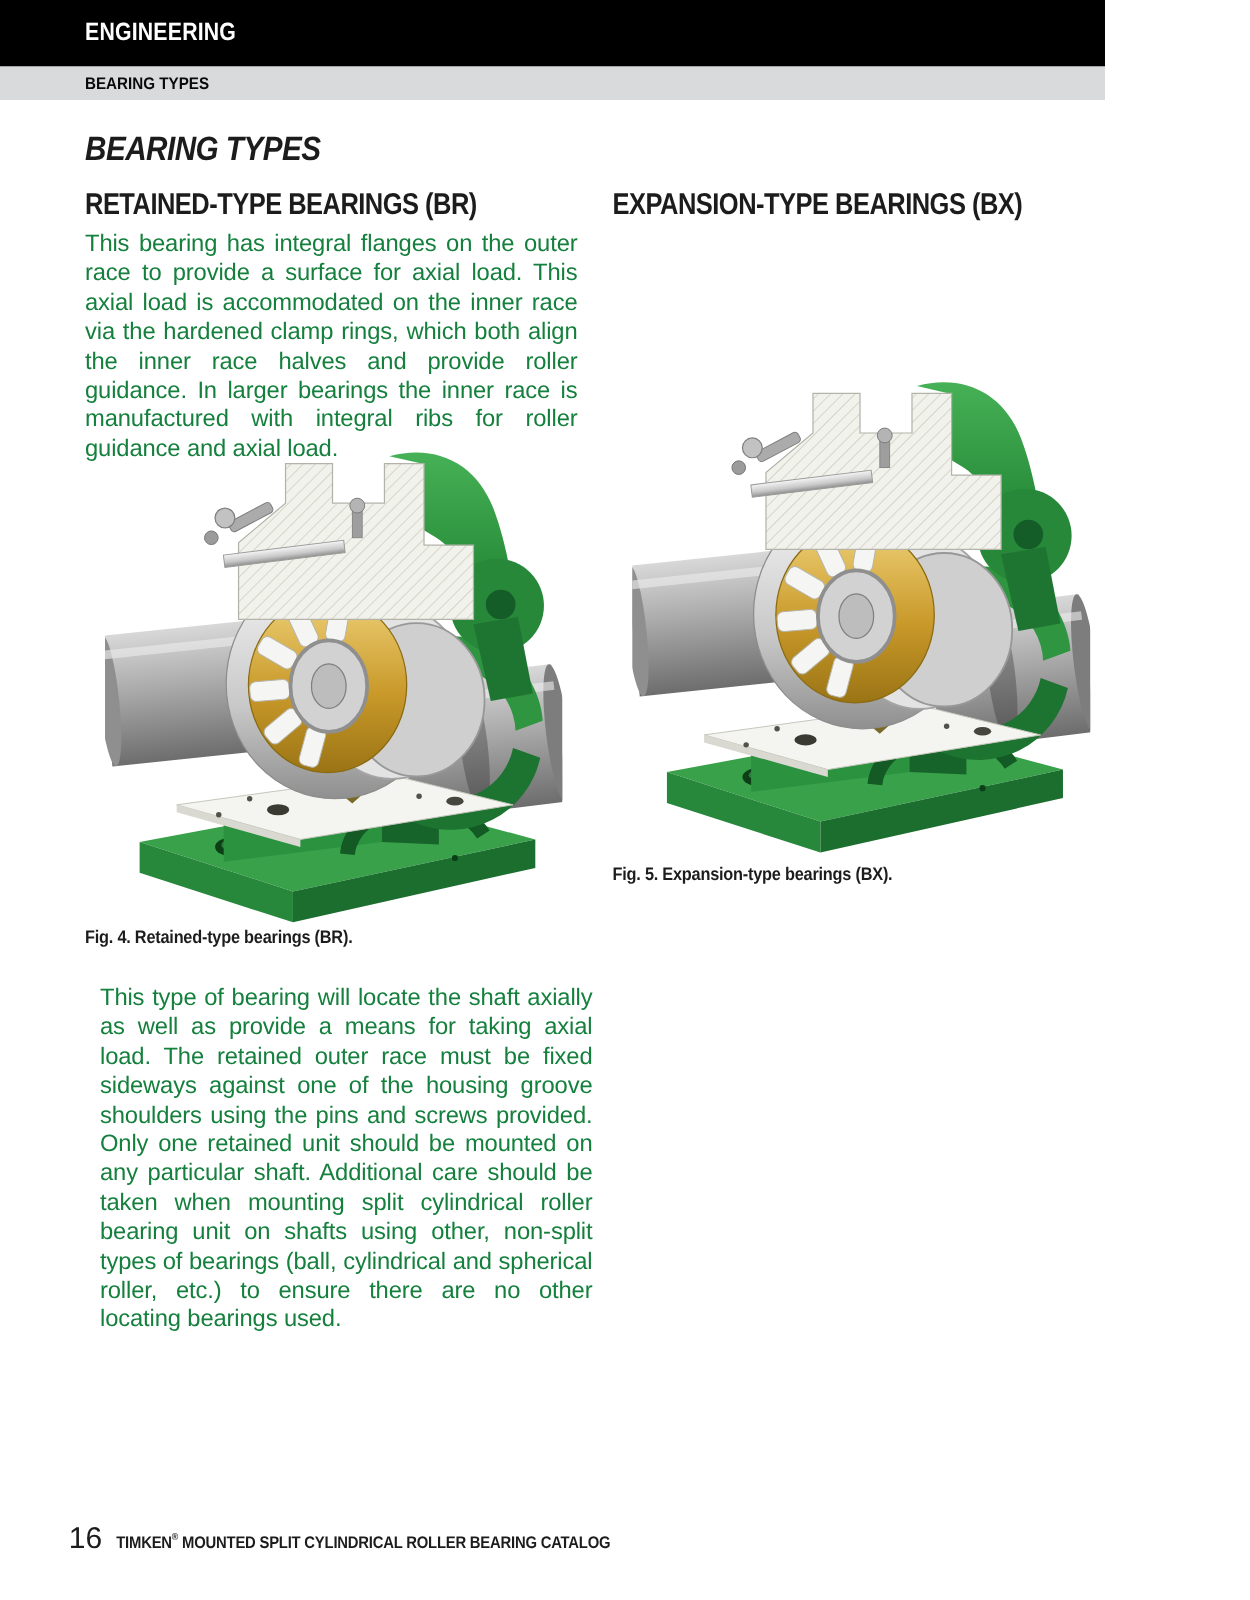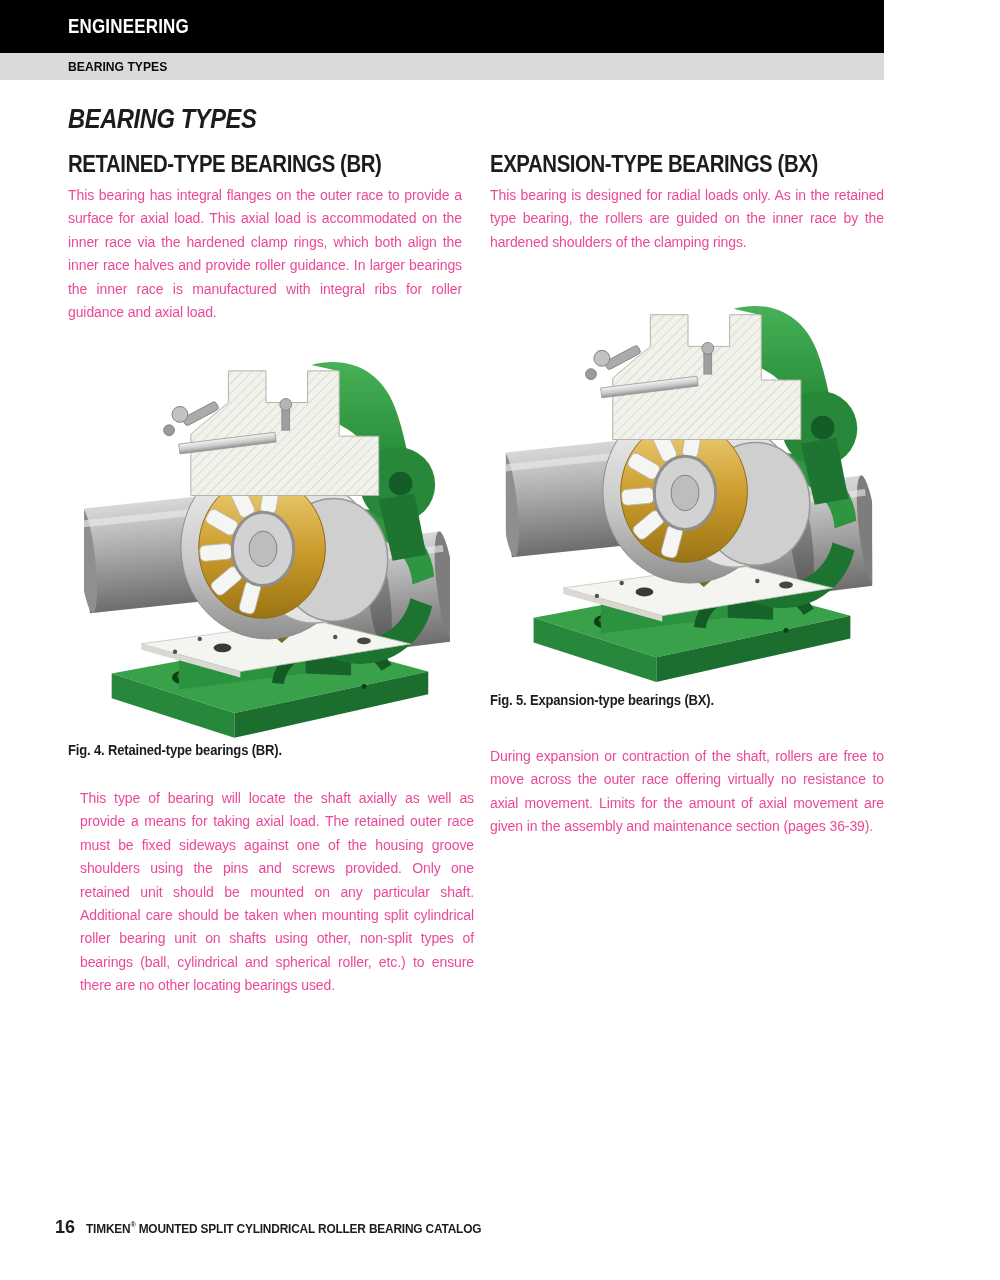--- a/index.html
+++ b/index.html
@@ -13,38 +13,38 @@
   .subhead{display:inline-block;margin-left:68px;line-height:28px;color:#0a0a0a;font-size:13.5px;
            font-weight:bold;transform:scaleX(.9);transform-origin:0 50%;}
   
   .page-title{position:absolute;left:68px;top:104px;margin:0;font-size:27px;font-style:italic;
               font-weight:bold;letter-spacing:-.5px;transform:scaleX(.88);transform-origin:0 0;white-space:nowrap;}
   .h2{position:absolute;margin:0;font-size:24px;font-weight:bold;letter-spacing:-.5px;
       transform:scaleX(.85);transform-origin:0 0;white-space:nowrap;}
   .h2-left{left:68px;top:150px;}
   .h2-right{left:490px;top:150px;}
   
-  .para{position:absolute;width:394px;margin:0;font-size:14px;line-height:23.4px;
-        letter-spacing:-.1px;text-align:justify;color:#ec4899;}
+  .para{position:absolute;width:394px;margin:0;font-size:19px;line-height:23.4px;
+        letter-spacing:-.1px;text-align:justify;color:#15803d;}
   .intro-left{left:68px;top:184px;}
   .intro-right{left:490px;top:184px;}
   .body-left{left:80px;top:787px;}
   .body-right{left:490px;top:745px;}
   
   .fig{position:absolute;}
   .fig-left{left:84px;top:342px;width:366px;height:398px;}
   .fig-right{left:502px;top:287px;width:374px;height:396px;}
   .fig svg{width:100%;height:100%;display:block;}
   .caption{position:absolute;margin:0;font-size:14.5px;font-weight:bold;letter-spacing:-.2px;
            transform:scaleX(.9);transform-origin:0 0;white-space:nowrap;}
   .cap-left{left:68px;top:742px;}
   .cap-right{left:490px;top:692px;}
   
   .footer{position:absolute;left:55px;top:1217px;display:flex;align-items:baseline;gap:11px;white-space:nowrap;}
-  .page-num{font-size:18px;font-weight:bold;}
+  .page-num{font-size:24px;font-weight:normal;}
   .footer-title{font-size:13.5px;font-weight:bold;letter-spacing:-.2px;transform:scaleX(.88);
                 transform-origin:0 100%;}
   .footer-title sup{font-size:8px;vertical-align:6px;}
   .hidden-defs{position:absolute;width:0;height:0;overflow:hidden;}
 </style>
 </head>
 <body>
 
 <svg class="hidden-defs" aria-hidden="true">
   <defs>
@@ -166,37 +166,35 @@
   <div class="bar-gray">
     <span class="subhead">BEARING TYPES</span>
   </div>
 
   <h1 class="page-title">BEARING TYPES</h1>
 
   <h2 class="h2 h2-left">RETAINED-TYPE BEARINGS (BR)</h2>
   <h2 class="h2 h2-right">EXPANSION-TYPE BEARINGS (BX)</h2>
 
   <p class="para intro-left">This bearing has integral flanges on the outer race to provide a surface for axial load. This axial load is accommodated on the inner race via the hardened clamp rings, which both align the inner race halves and provide roller guidance. In larger bearings the inner race is manufactured with integral ribs for roller guidance and axial load.</p>
-  <p class="para intro-right">This bearing is designed for radial loads only. As in the retained type bearing, the rollers are guided on the inner race by the hardened shoulders of the clamping rings.</p>
 
   <div class="fig fig-left">
     <svg viewBox="0 0 370 400" role="img">
         <use href="#bearing-cutaway"></use>
       </svg>
   </div>
   <div class="fig fig-right">
     <svg viewBox="0 0 370 400" role="img">
         <use href="#bearing-cutaway"></use>
       </svg>
   </div>
 
   <p class="caption cap-left">Fig. 4. Retained-type bearings (BR).</p>
   <p class="caption cap-right">Fig. 5. Expansion-type bearings (BX).</p>
 
   <p class="para body-left">This type of bearing will locate the shaft axially as well as provide a means for taking axial load. The retained outer race must be fixed sideways against one of the housing groove shoulders using the pins and screws provided. Only one retained unit should be mounted on any particular shaft. Additional care should be taken when mounting split cylindrical roller bearing unit on shafts using other, non-split types of bearings (ball, cylindrical and spherical roller, etc.) to ensure there are no other locating bearings used.</p>
-  <p class="para body-right">During expansion or contraction of the shaft, rollers are free to move across the outer race offering virtually no resistance to axial movement. Limits for the amount of axial movement are given in the assembly and maintenance section (pages 36-39).</p>
 
   <div class="footer">
     <span class="page-num">16</span>
     <span class="footer-title"><span>TIMKEN</span><sup>®</sup> <span>MOUNTED SPLIT CYLINDRICAL ROLLER BEARING CATALOG</span></span>
   </div>
 
 </div>
 
 </body></html>

